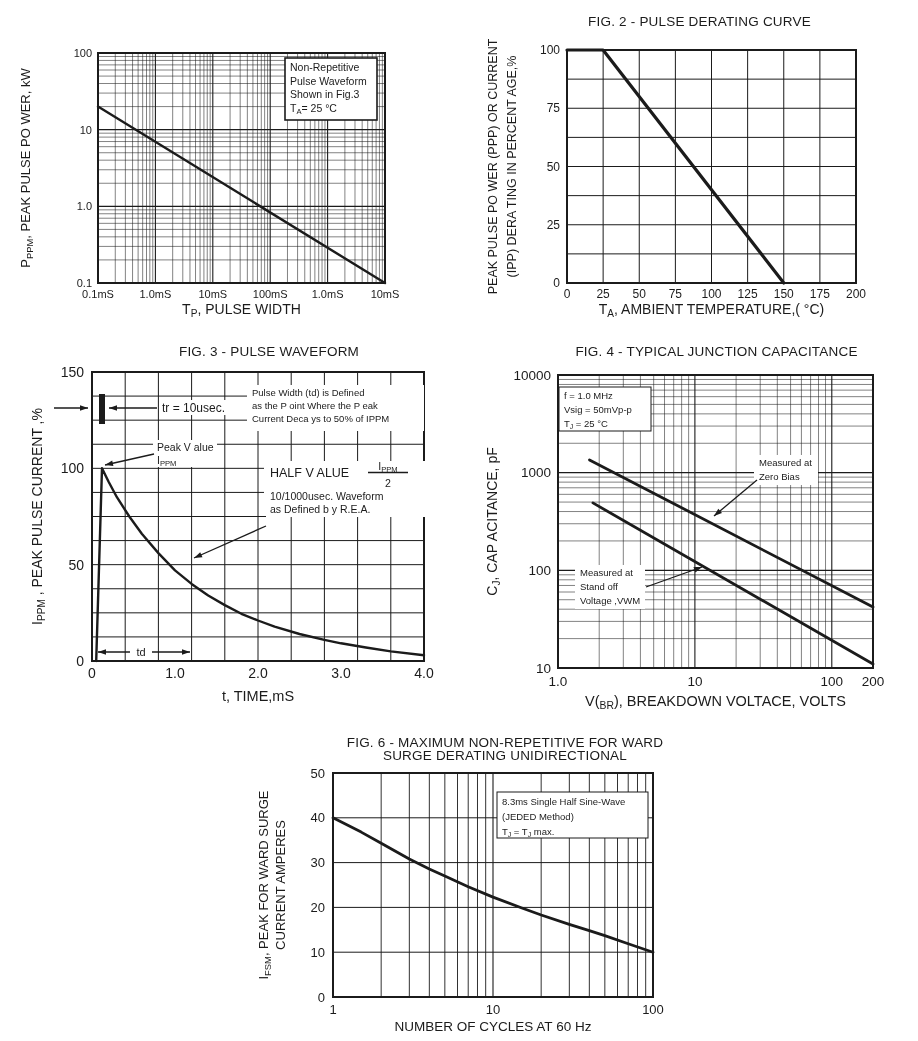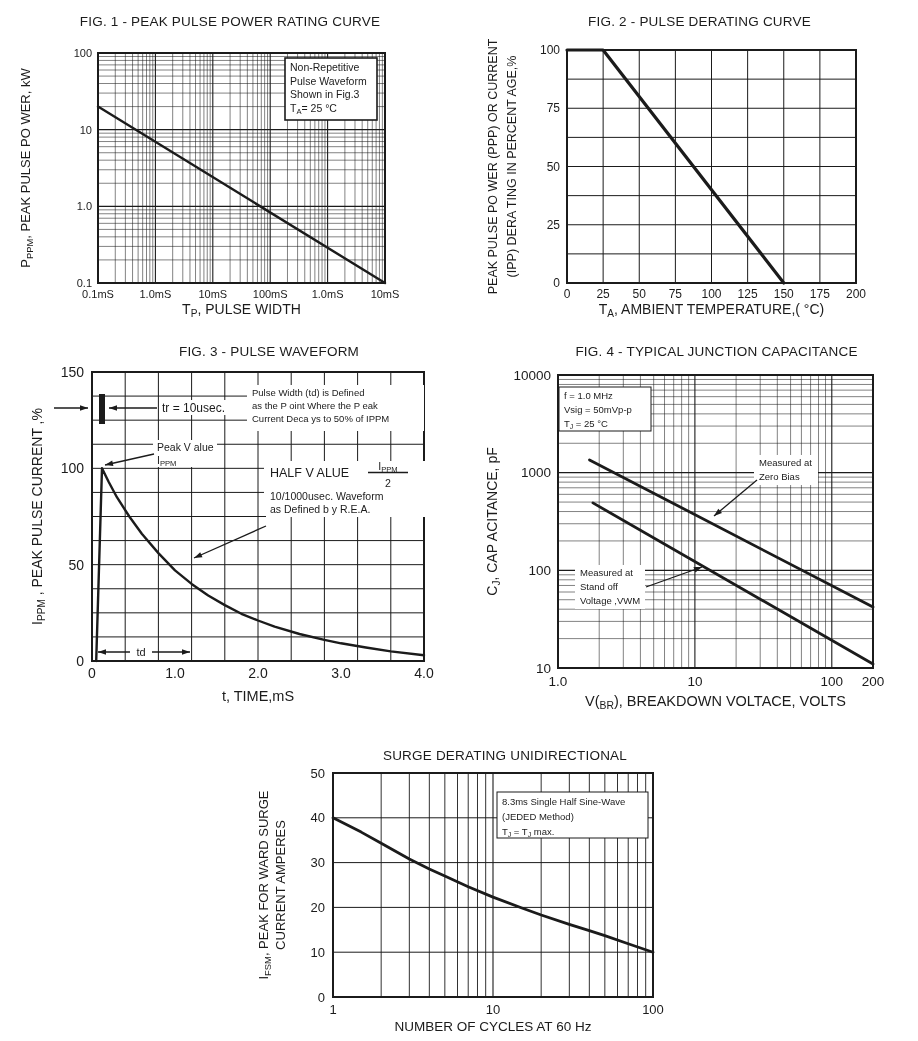--- a/index.html
+++ b/index.html
@@ -118,21 +118,20 @@
         <text x="260.2" y="290" fill="#1b1b1b" font-size="11px" text-anchor="middle"><tspan>100mS</tspan></text>
         <text x="317.6" y="290" fill="#1b1b1b" font-size="11px" text-anchor="middle"><tspan>1.0mS</tspan></text>
         <text x="375" y="290" fill="#1b1b1b" font-size="11px" text-anchor="middle"><tspan>10mS</tspan></text>
         <text x="82" y="49" fill="#1b1b1b" font-size="11px" text-anchor="end"><tspan>100</tspan></text>
         <text x="82" y="125.66666666666666" fill="#1b1b1b" font-size="11px" text-anchor="end"><tspan>10</tspan></text>
         <text x="82" y="202.33333333333331" fill="#1b1b1b" font-size="11px" text-anchor="end"><tspan>1.0</tspan></text>
         <text x="82" y="279" fill="#1b1b1b" font-size="11px" text-anchor="end"><tspan>0.1</tspan></text>
         <text x="231.5" y="306" fill="#1b1b1b" font-size="14px" text-anchor="middle"><tspan>T</tspan><tspan font-size="10.1px" dy="2.8">P</tspan><tspan dy="-2.8">, PULSE WIDTH</tspan></text>
         <text x="20" y="160" fill="#1b1b1b" font-size="13px" text-anchor="middle" transform="rotate(-90 20 160)"><tspan>P</tspan><tspan font-size="9.4px" dy="2.6">PPM</tspan><tspan dy="-2.6">, PEAK PULSE PO WER, kW</tspan></text>
       </svg>
-    <div class="title">FIG. 1 - PEAK PULSE POWER RATING CURVE</div>
   </section>
 
   <section class="fig" id="fig2">
     <svg class="chart" width="455" height="318">
         <g>
           <line x1="144.125" y1="42" x2="144.125" y2="275" stroke="#1b1b1b" stroke-width="1"></line>
           <line x1="180.25" y1="42" x2="180.25" y2="275" stroke="#1b1b1b" stroke-width="1"></line>
           <line x1="216.375" y1="42" x2="216.375" y2="275" stroke="#1b1b1b" stroke-width="1"></line>
           <line x1="252.5" y1="42" x2="252.5" y2="275" stroke="#1b1b1b" stroke-width="1"></line>
           <line x1="288.625" y1="42" x2="288.625" y2="275" stroke="#1b1b1b" stroke-width="1"></line>
@@ -362,16 +361,17 @@
         <text x="101" y="267.5" fill="#1b1b1b" font-size="13px" text-anchor="end"><tspan>0</tspan></text>
         <text x="101" y="222.7" fill="#1b1b1b" font-size="13px" text-anchor="end"><tspan>10</tspan></text>
         <text x="101" y="177.89999999999998" fill="#1b1b1b" font-size="13px" text-anchor="end"><tspan>20</tspan></text>
         <text x="101" y="133.1" fill="#1b1b1b" font-size="13px" text-anchor="end"><tspan>30</tspan></text>
         <text x="101" y="88.29999999999998" fill="#1b1b1b" font-size="13px" text-anchor="end"><tspan>40</tspan></text>
         <text x="101" y="43.49999999999997" fill="#1b1b1b" font-size="13px" text-anchor="end"><tspan>50</tspan></text>
         <text x="269" y="297" fill="#1b1b1b" font-size="13.5px" text-anchor="middle"><tspan>NUMBER OF CYCLES AT 60 Hz</tspan></text>
         <text x="44" y="151" fill="#1b1b1b" font-size="13px" text-anchor="middle" transform="rotate(-90 44 151)"><tspan>I</tspan><tspan font-size="9.4px" dy="2.6">FSM</tspan><tspan dy="-2.6">, PEAK FOR WARD SURGE</tspan></text>
         <text x="61" y="151" fill="#1b1b1b" font-size="13px" text-anchor="middle" transform="rotate(-90 61 151)"><tspan>CURRENT AMPERES</tspan></text>
       </svg>
+    <div class="title t1">FIG. 6 - MAXIMUM NON-REPETITIVE FOR WARD</div>
     <div class="title t2">SURGE DERATING UNIDIRECTIONAL</div>
   </section>
 
 </div>
 
 </body></html>

